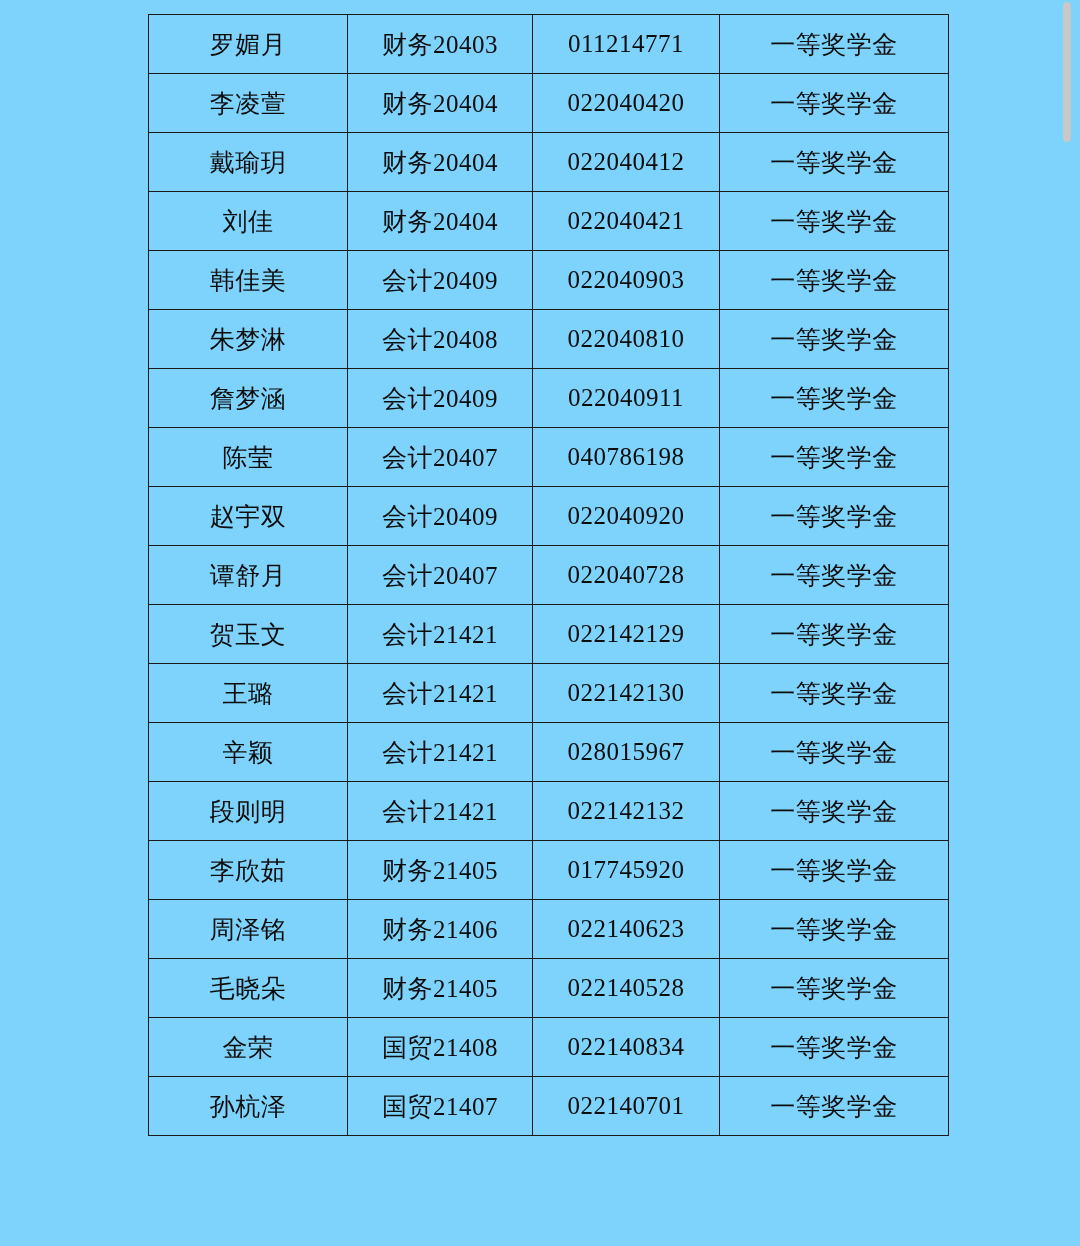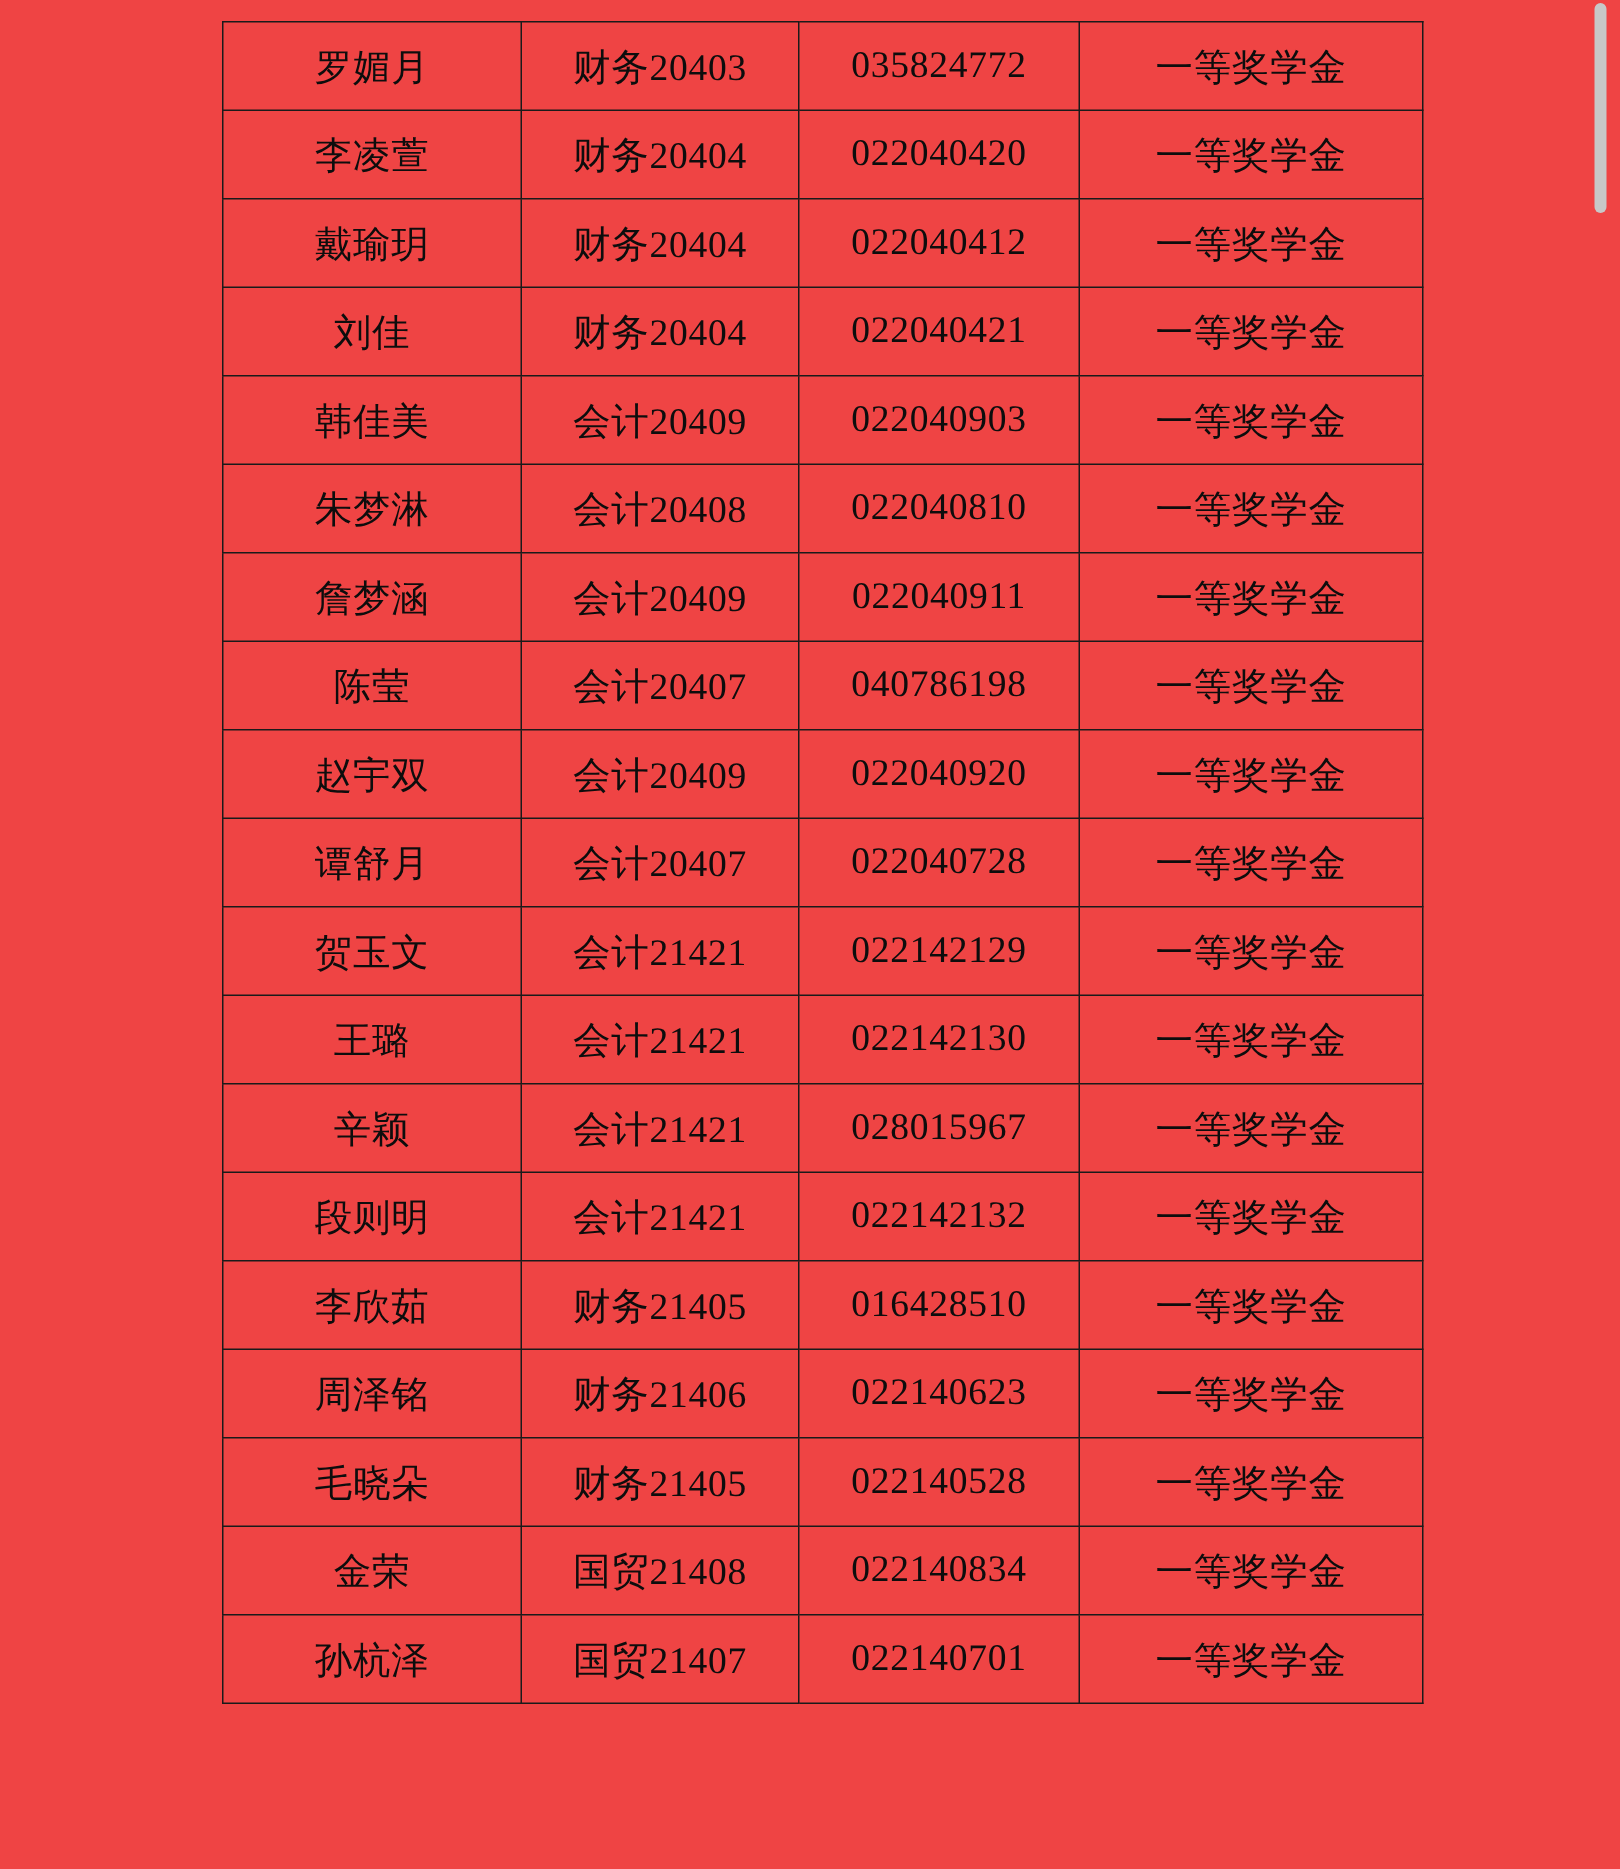--- a/index.html
+++ b/index.html
@@ -13,21 +13,21 @@
     position: relative;
     font-family: "Liberation Serif", "DejaVu Serif", serif;
     overflow: hidden;
   }
   .page {
     position: absolute;
     left: 0;
     top: 0;
     width: 1080px;
     height: 1246px;
-    background: #ef4444;
+    background: #7dd3fc;
   }
   .table-wrap {
     position: absolute;
     left: 148px;
     top: 14px;
     width: 764px;
   }
   table.award-table {
     border-collapse: collapse;
     table-layout: fixed;
@@ -75,21 +75,21 @@
 <body>
 
 <div class="page">
 
   <div class="table-wrap">
     <table class="award-table">
       <tbody>
           <tr>
             <td class="col-name">罗媚月</td>
             <td class="col-class">财务20403</td>
-            <td class="col-id">035824772</td>
+            <td class="col-id">011214771</td>
             <td class="col-award">一等奖学金</td>
           </tr>
           <tr>
             <td class="col-name">李凌萱</td>
             <td class="col-class">财务20404</td>
             <td class="col-id">022040420</td>
             <td class="col-award">一等奖学金</td>
           </tr>
           <tr>
             <td class="col-name">戴瑜玥</td>
@@ -159,21 +159,21 @@
           </tr>
           <tr>
             <td class="col-name">段则明</td>
             <td class="col-class">会计21421</td>
             <td class="col-id">022142132</td>
             <td class="col-award">一等奖学金</td>
           </tr>
           <tr>
             <td class="col-name">李欣茹</td>
             <td class="col-class">财务21405</td>
-            <td class="col-id">016428510</td>
+            <td class="col-id">017745920</td>
             <td class="col-award">一等奖学金</td>
           </tr>
           <tr>
             <td class="col-name">周泽铭</td>
             <td class="col-class">财务21406</td>
             <td class="col-id">022140623</td>
             <td class="col-award">一等奖学金</td>
           </tr>
           <tr>
             <td class="col-name">毛晓朵</td>

